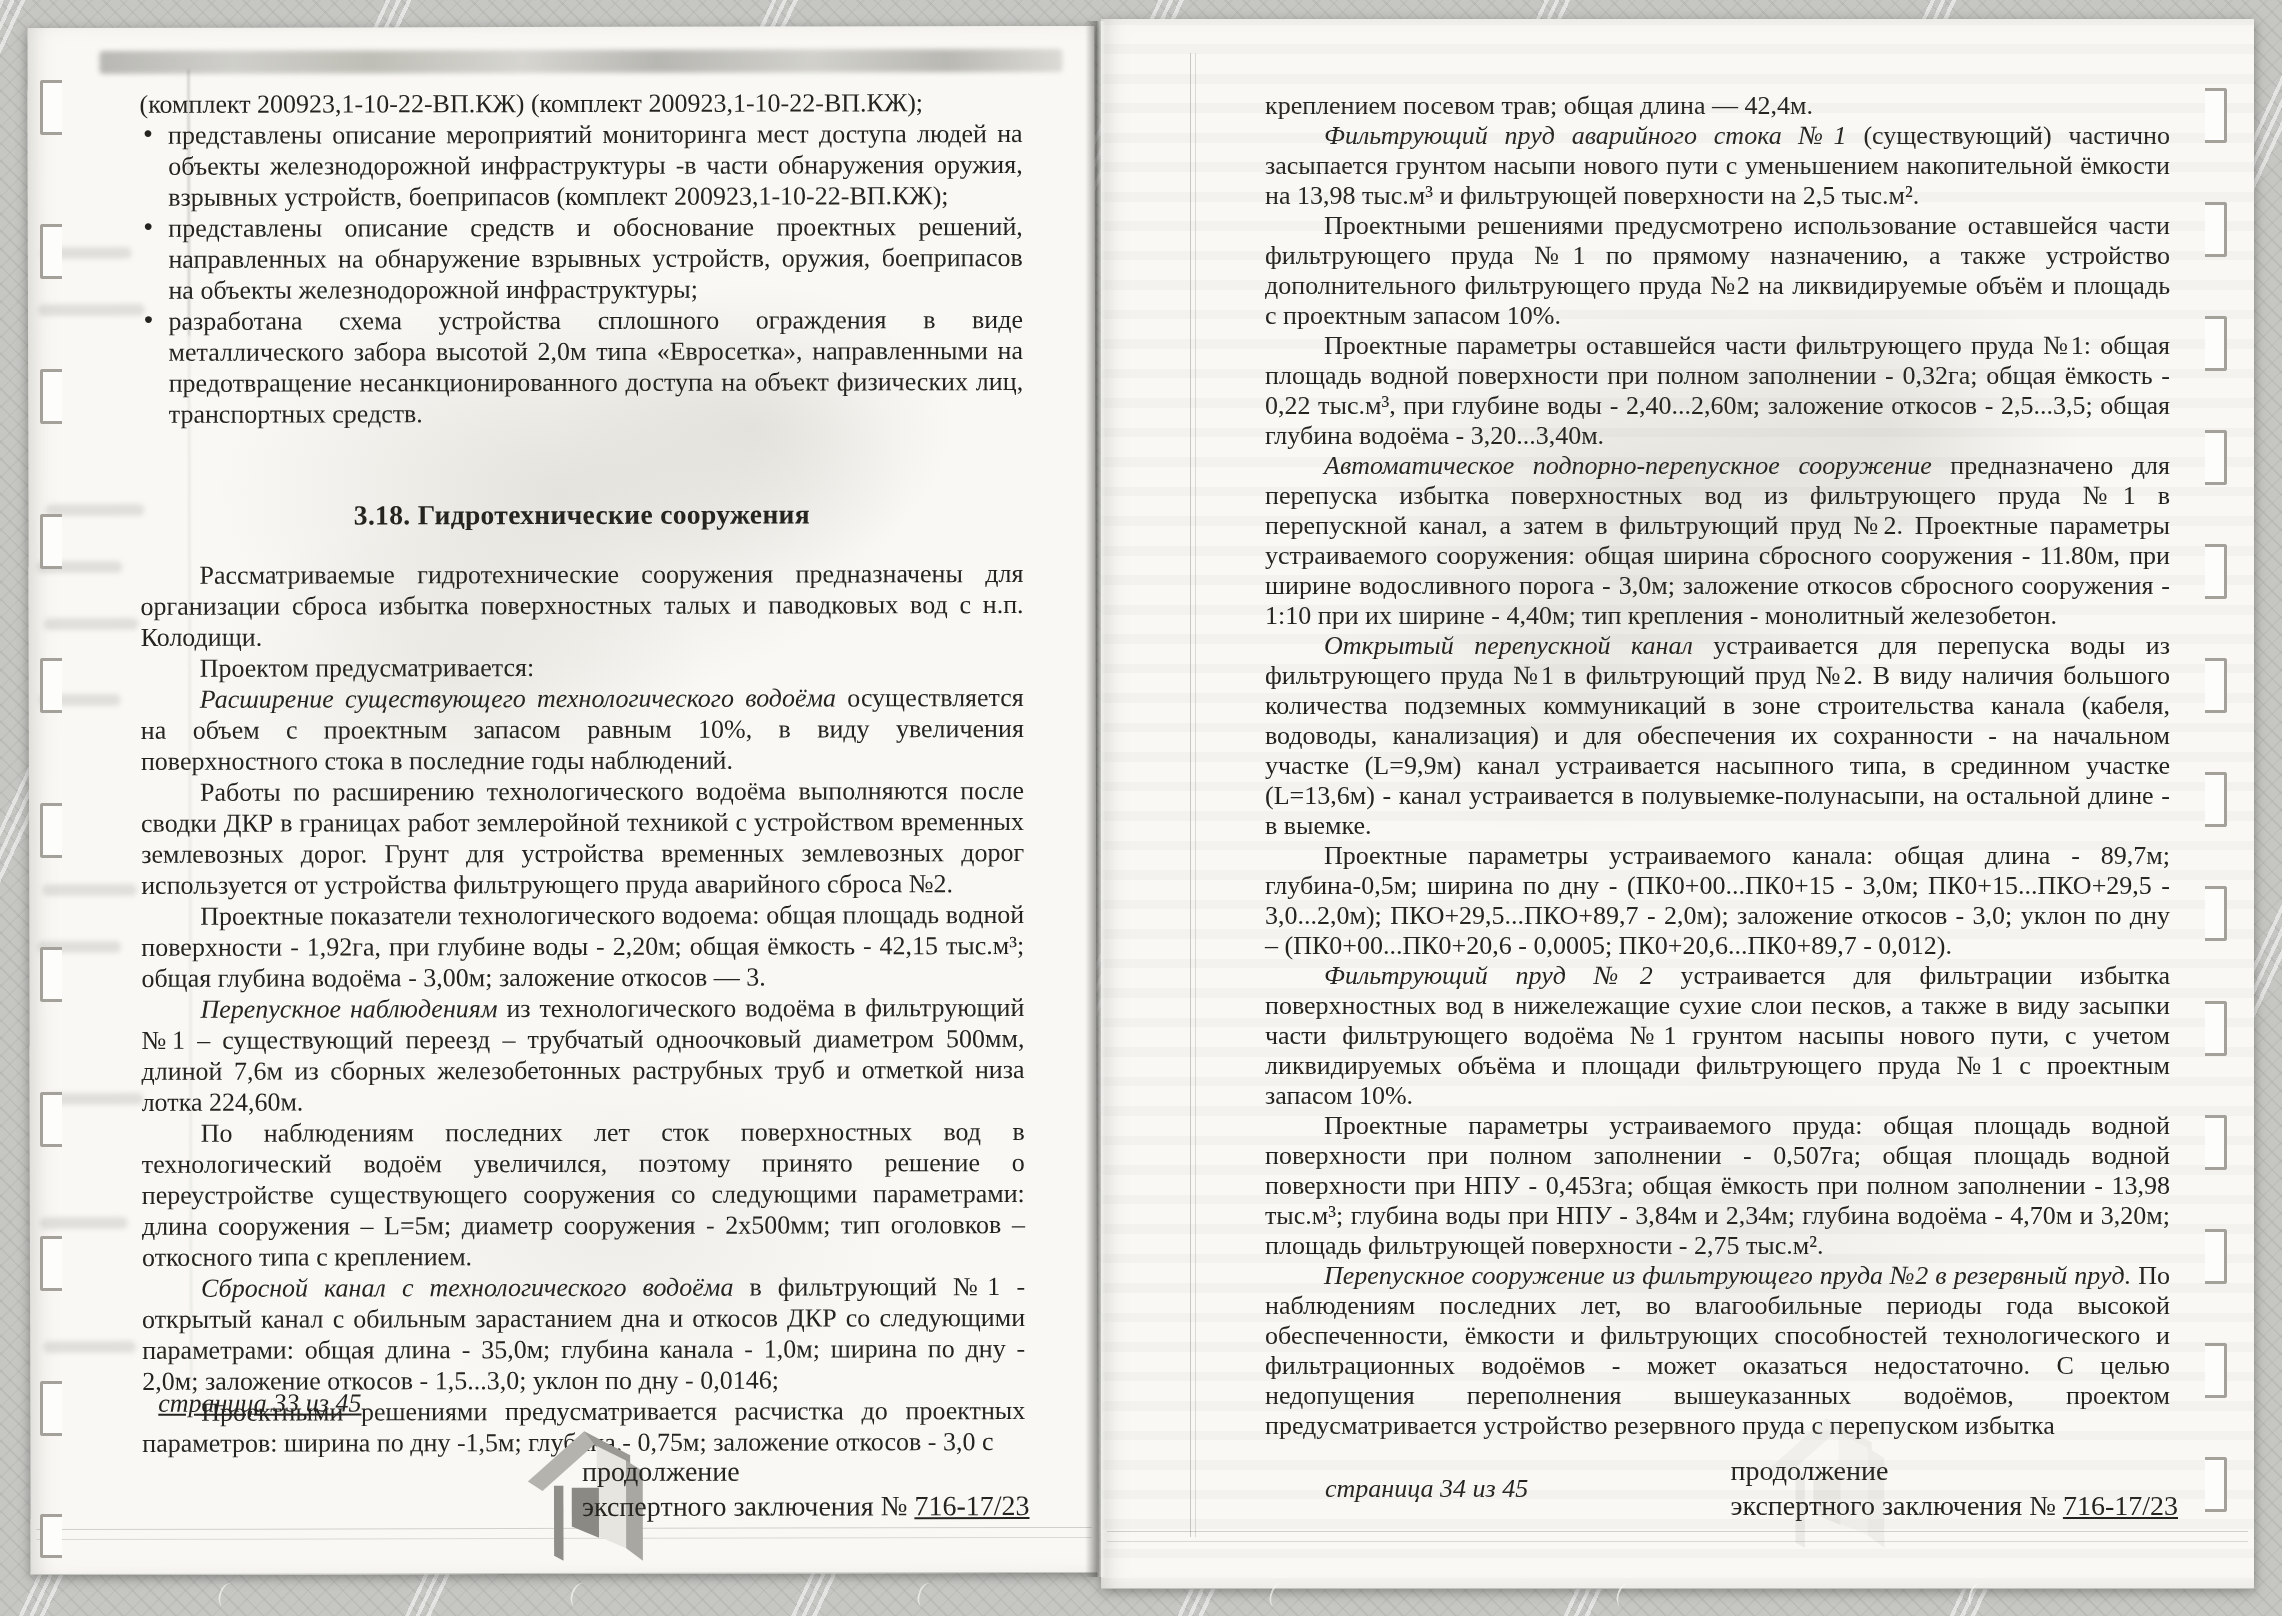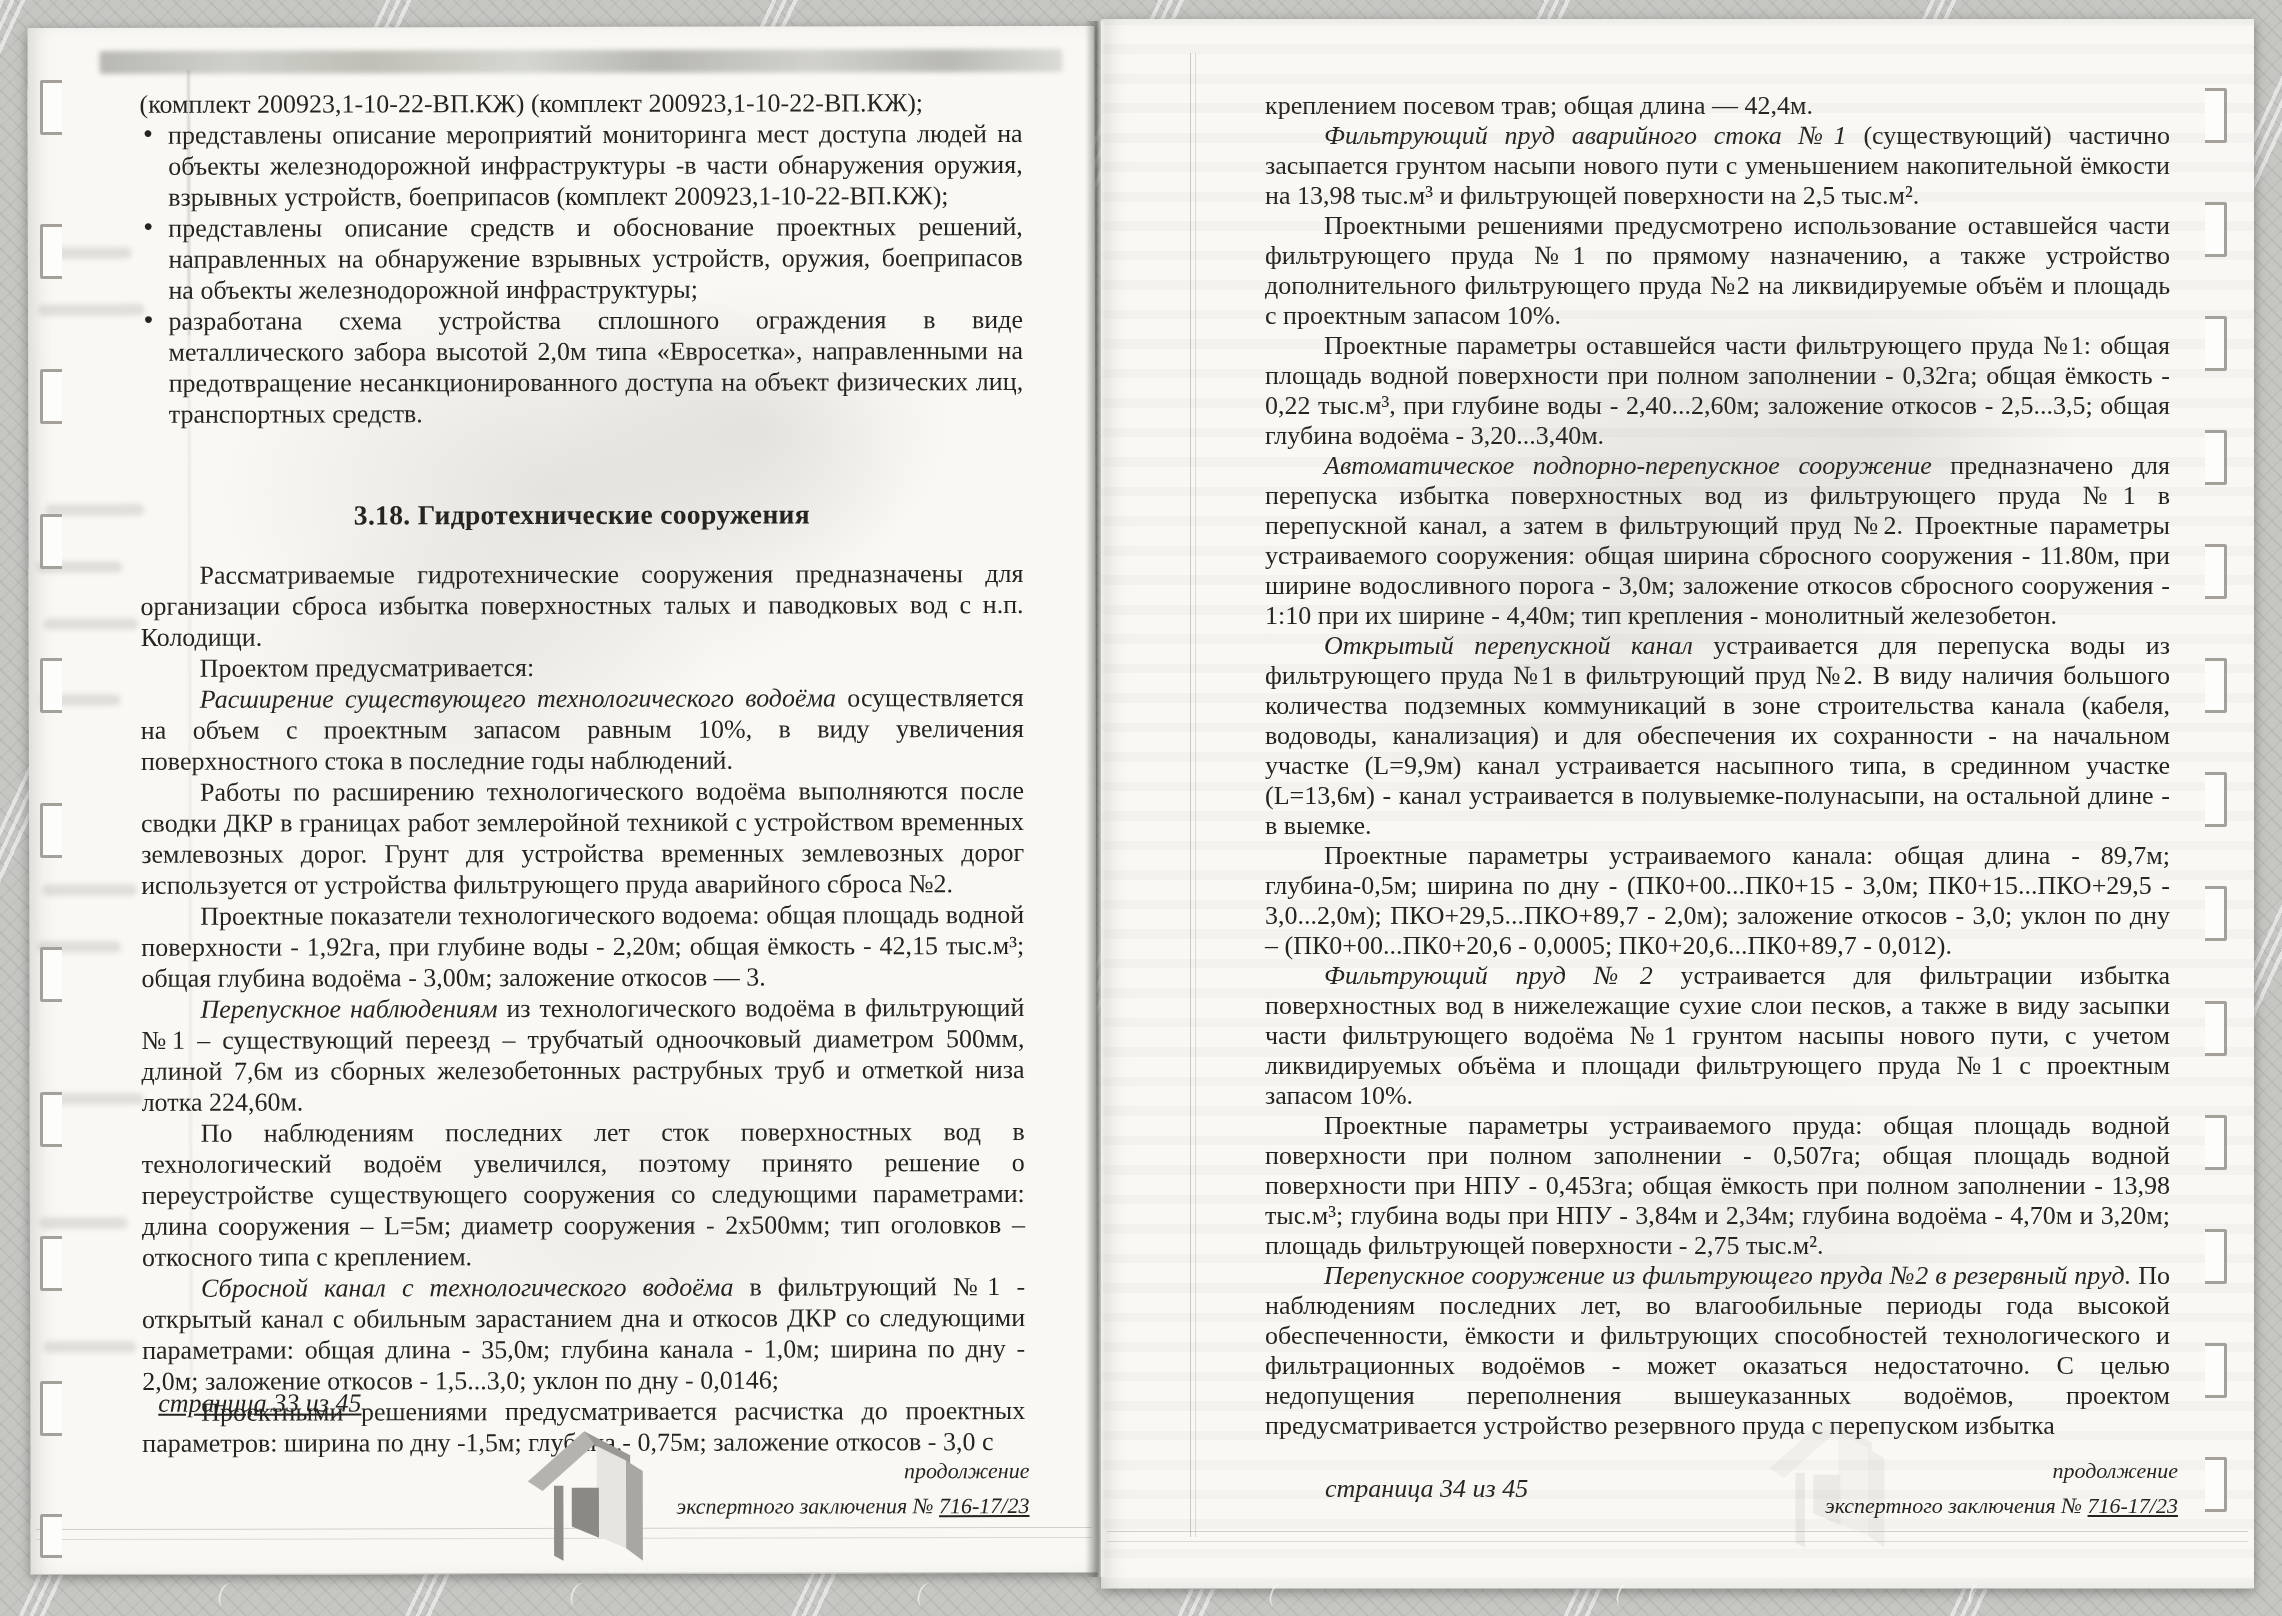--- a/index.html
+++ b/index.html
@@ -59,21 +59,21 @@
   p.para em{font-style:italic;}
   .list-intro{text-align:justify;}
   ul.blist{margin:0;padding:0 0 0 28.5px;list-style:none;}
   ul.blist li{position:relative;text-align:justify;}
   ul.blist li::before{content:"\2022";position:absolute;left:-25px;top:-1.9px;font-size:28.5px;}
   h3.heading{font-size:27.6px;font-weight:bold;text-align:center;margin:70px 0 28.5px 0;letter-spacing:0.3px;text-indent:0;}
   
   .foot-label{position:absolute;font-size:26px;font-style:italic;white-space:nowrap;}
   .fl-left{left:128px;top:1361px;text-decoration:underline;}
   .fl-right{left:224px;top:1455px;}
-  .foot-cont{position:absolute;font-size:22px;font-style:italic;text-align:right;line-height:35px;white-space:nowrap;}
+  .foot-cont{position:absolute;font-size:28px;text-align:left;line-height:35px;white-space:nowrap;}
   .fc-left{right:68px;top:1427px;}
   .fc-right{right:76px;top:1434px;}
   .u{text-decoration:underline;}
   .logo{position:absolute;width:126px;height:141px;}
   .logo-left{left:495px;top:1396px;}
   .logo-ghost{left:666px;top:1391px;opacity:.12;}
   
   .ghostbar{position:absolute;height:12.4px;border-radius:6.7px;background:rgba(125,125,120,.20);filter:blur(2.9px);}
   
   .band-mark{position:absolute;bottom:9.5px;width:15px;height:25px;border-left:2.9px solid rgba(250,250,248,.65);border-radius:50%;transform:rotate(18deg);z-index:2;}

